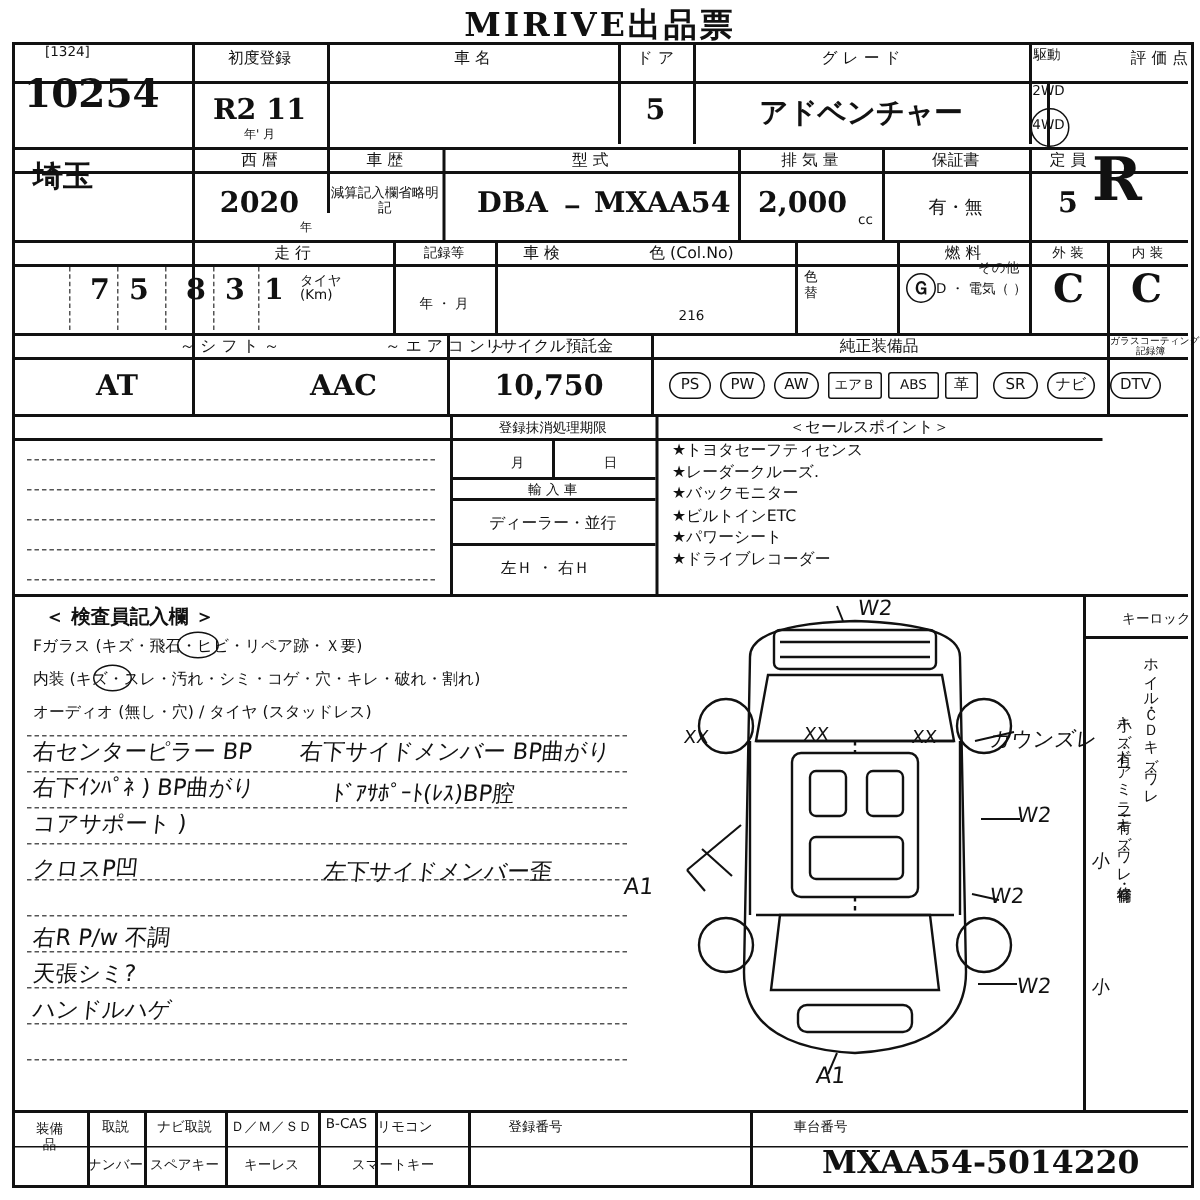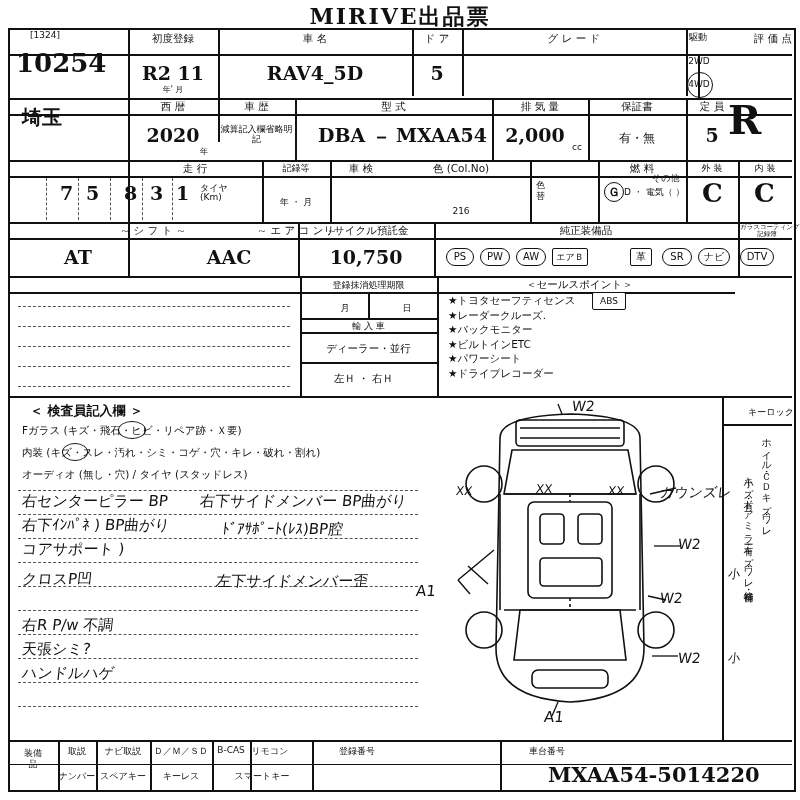--- a/index.html
+++ b/index.html
@@ -98,22 +98,22 @@
 
   <div class="cell lbl ctr" style="left:128px;top:32px;width:90px;font-family:Liberation Mono, monospace;">初度登録</div>
   <div class="cell lbl ctr" style="left:218px;top:32px;width:194px;">車 名</div>
   <div class="cell lbl ctr" style="left:412px;top:32px;width:50px;">ド ア</div>
   <div class="cell lbl ctr" style="left:462px;top:32px;width:224px;">グ レ ー ド</div>
   <div class="cell lbl-sm ctr" style="left:686px;top:32px;width:24px;line-height:10px;">駆動</div>
   <div class="cell lbl ctr" style="left:700px;top:32px;width:92px;text-align:right;">評 価 点</div>
 
   <div class="cell val ctr" style="left:128px;top:62px;width:90px;">R2 11</div>
   <div class="cell smallnum ctr" style="left:128px;top:84px;width:90px;">年'   月</div>
-  <div class="cell val ctr" style="left:218px;top:62px;width:194px;">RAV4_5D</div>
   <div class="cell val ctr" style="left:412px;top:62px;width:50px;">5</div>
+  <div class="cell val ctr" style="left:462px;top:62px;width:224px;">アドベンチャー</div>
   <div class="cell lbl-sm ctr" style="left:686px;top:56px;width:26px;">2WD</div>
   <div style="position:absolute;left:687px;top:72px;width:24px;height:24px;border:1.6px solid #111;border-radius:50%;"></div>
   <div class="cell lbl-sm ctr" style="left:686px;top:79px;width:26px;">4WD</div>
   <div class="cell handbig" style="left:728px;top:96px;font-size:40px;">R</div>
 
   <div class="cell lbl ctr" style="left:128px;top:100px;width:90px;">西 暦</div>
   <div class="cell lbl ctr" style="left:218px;top:100px;width:77px;">車 歴</div>
   <div class="cell lbl ctr" style="left:295px;top:100px;width:197px;">型 式</div>
   <div class="cell lbl ctr" style="left:492px;top:100px;width:96px;">排 気 量</div>
   <div class="cell lbl ctr" style="left:588px;top:100px;width:98px;">保証書</div>
@@ -170,21 +170,21 @@
   <div class="cell lbl ctr" style="left:434px;top:224px;width:304px;">純正装備品</div>
 
   <div class="cell val ctr" style="left:8px;top:246px;width:140px;">AT</div>
   <div class="cell val ctr" style="left:160px;top:246px;width:138px;">AAC</div>
   <div class="cell val ctr" style="left:298px;top:246px;width:136px;">10,750</div>
 
   <div class="opt" style="left:446px;top:248px;width:26px;border-radius:13px;">PS</div>
   <div class="opt" style="left:480px;top:248px;width:28px;border-radius:13px;">PW</div>
   <div class="opt" style="left:516px;top:248px;width:28px;border-radius:13px;">AW</div>
   <div class="opt" style="left:552px;top:248px;width:34px;border-radius:2px;font-size:9px;">エアＢ</div>
-  <div class="opt" style="left:592px;top:248px;width:32px;border-radius:2px;font-size:9px;margin-top:44px;">ABS</div>
+  <div class="opt" style="left:592px;top:248px;width:32px;border-radius:2px;font-size:9px;">ABS</div>
   <div class="opt" style="left:630px;top:248px;width:20px;border-radius:2px;">革</div>
   <div class="opt" style="left:662px;top:248px;width:28px;border-radius:13px;">SR</div>
   <div class="opt" style="left:698px;top:248px;width:30px;border-radius:13px;">ナビ</div>
   <div class="opt" style="left:740px;top:248px;width:32px;border-radius:13px;">DTV</div>
   <div class="cell lbl-sm" style="left:740px;top:224px;width:54px;font-size:6.5px;line-height:7px;white-space:pre;text-align:center;">ガラスコーティング
 記録簿</div>
 
   <div class="cell lbl-sm ctr" style="left:300px;top:279px;width:137px;">登録抹消処理期限</div>
   <div class="cell lbl ctr" style="left:437px;top:278px;width:285px;">＜セールスポイント＞</div>
 

